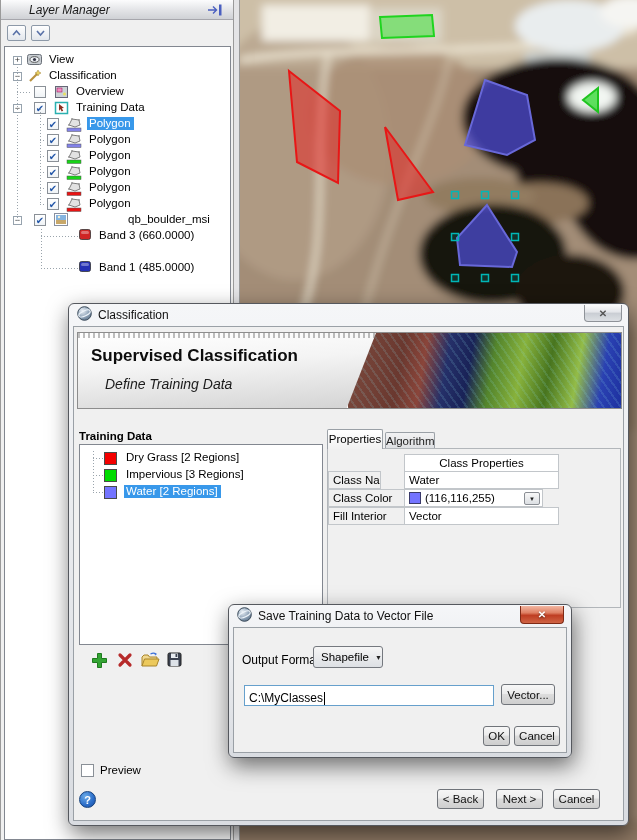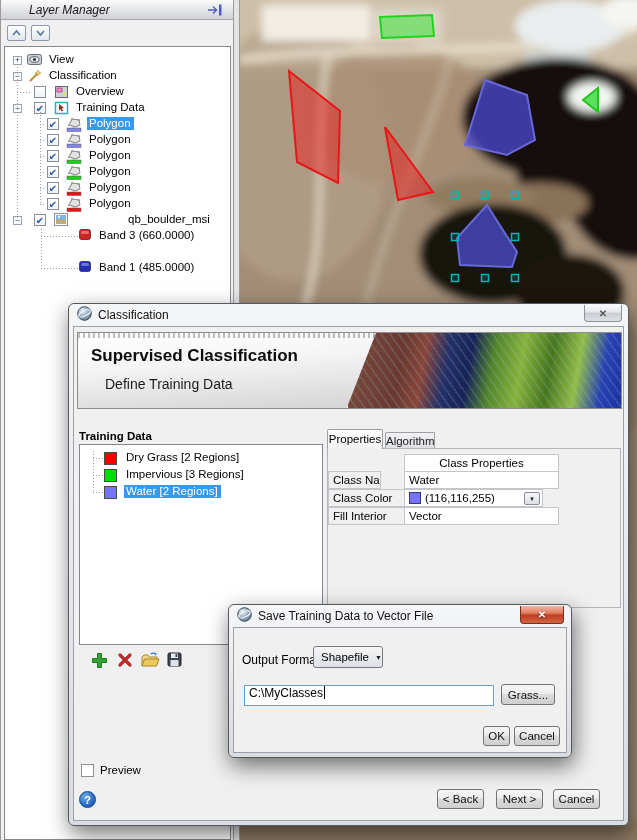--- a/index.html
+++ b/index.html
@@ -34,21 +34,21 @@
   .win-body { position:absolute; left:4px; right:4px; top:22px; bottom:4px; background:#f0f0f0; border:1px solid #9aa0a6; }
   .closebtn { position:absolute; top:1px; border-radius:0 0 4px 4px; display:flex; align-items:center; justify-content:center; font-size:10px; font-weight:bold; cursor:pointer; }
   .close-gray { background:linear-gradient(#fbfbfb,#e3e5e9 45%,#c9cdd3 50%,#dde0e4); color:#555; border:1px solid #8e9298; border-top:none; }
   .close-red { background:linear-gradient(#f2b5a0,#df8064 40%,#bf3d22 55%,#cf6445); color:#fff; border:1px solid #7e2a16; border-top:none; text-shadow:0 1px 2px rgba(0,0,0,0.5); }
 
   
   #cls-dialog { left:68px; top:303px; width:561px; height:523px; z-index:5; }
   .banner { position:absolute; left:8px; top:28px; width:545px; height:77px; border:1px solid #8d8d8d; background:linear-gradient(176deg,#ffffff 0%,#f4f4f4 35%,#c9c9c9 100%); overflow:hidden; }
   .banner::before { content:""; position:absolute; left:0; top:0; right:0; height:5px; background:repeating-linear-gradient(90deg,rgba(70,70,70,0.35) 0 2px,transparent 2px 5px); }
   .banner-title { position:absolute; left:13px; top:13px; font-size:17px; font-weight:bold; color:#0c0c0c; }
-  .banner-sub { position:absolute; left:27px; top:43px; font-size:14px; color:#1b1b1b; }
+  .banner-sub { position:absolute; left:27px; top:43px; font-size:14px; color:#1b1b1b;font-style:italic; }
   .banner-thumb { position:absolute; left:268px; top:0; width:277px; height:77px;
     clip-path:polygon(30px 0,100% 0,100% 100%,0 100%);
     background:
       repeating-linear-gradient(55deg,rgba(140,220,230,0.15) 0 2px,transparent 2px 7px),
       linear-gradient(100deg,#7c4a3e 0%,#6a382f 20%,#8a453a 28%,#253069 36%,#192257 44%,#53842c 52%,#88b23c 62%,#48751f 72%,#93bc48 82%,#2a41b2 91%,#1c2f9e 100%);
     border-left:2px solid #fff; }
   .section-label { position:absolute; font-size:11.5px; font-weight:bold; color:#000; }
   .listbox { position:absolute; left:10px; top:140px; width:244px; height:201px; background:#fff; border:1px solid #828790; }
   .list-row { position:absolute; left:0; width:100%; height:17px; font-size:11.5px; }
   .csq { position:absolute; top:2px; width:13px; height:13px; border:1px solid #4a4a4a; }
@@ -65,21 +65,21 @@
   .dropbtn { position:absolute; right:2px; top:2px; width:16px; height:13px; border:1px solid #8a8e94; border-radius:2px; background:linear-gradient(#f8f8f8,#dcdfe3); font-size:6px; text-align:center; line-height:12px; color:#222; cursor:pointer; }
   .checkbox { position:absolute; width:13px; height:13px; background:#fff; border:1px solid #8a9097; cursor:pointer; }
   .help-circle { position:absolute; width:17px; height:17px; border-radius:50%; background:radial-gradient(circle at 35% 30%,#6aaae8,#2a6cc8 60%,#1a4c9c); border:1px solid #16427e; color:#fff; font-size:11px; font-weight:bold; text-align:center; line-height:16px; cursor:pointer; }
   .btn { position:absolute; border:1px solid #70747a; border-radius:3px; background:linear-gradient(#f7f7f7,#ececec 45%,#dcdcdc 50%,#cecece); font-size:11.5px; color:#111; display:flex; align-items:center; justify-content:center; cursor:pointer; }
 
   
   #save-dialog { left:228px; top:604px; width:344px; height:154px; z-index:10; }
   .flabel { position:absolute; font-size:12px; color:#000; white-space:nowrap; }
   .combo { position:absolute; display:flex; align-items:center; justify-content:space-between; padding:0 7px; background:linear-gradient(#f6f6f6,#dde0e4); border:1px solid #75797f; border-radius:3px; font-size:11.5px; cursor:pointer; }
   .combo .arr { font-size:7px; color:#222; margin-left:6px; }
-  .textbox { position:absolute; background:#fff; border:1px solid #66a0cc; display:flex; align-items:flex-start; padding:0 4px; font-size:12px; cursor:text; }
+  .textbox { position:absolute; background:#fff; border:1px solid #66a0cc; display:flex; align-items:flex-end; padding:0 4px; font-size:12px; cursor:text; }
   .caret { width:1px; height:13px; background:#000; margin-left:1px; }
 </style>
 </head>
 <body>
 
 <div id="root">
 
   <div id="map-view">
     <svg width="397" height="840" viewBox="0 0 397 840">
       <defs>
@@ -420,21 +420,21 @@
     <span class="flabel" style="left:13px;top:48px;">Output Format</span>
     <div class="combo" style="left:84px;top:41px;width:70px;height:22px;">
       <span>Shapefile</span>
         <span class="arr">▼</span>
     </div>
     <div class="textbox" style="left:15px;top:80px;width:250px;height:21px;">
       <span>C:\MyClasses</span>
         <span class="caret"></span>
     </div>
     <div class="btn" style="left:272px;top:79px;width:54px;height:21px;">
-        <span>Grass...</span>
+        <span>Vector...</span>
       </div>
     <div class="btn" style="left:254px;top:121px;width:27px;height:20px;">
         <span>OK</span>
       </div>
     <div class="btn" style="left:285px;top:121px;width:46px;height:20px;">
         <span>Cancel</span>
       </div>
   </div>
 
 </div>

